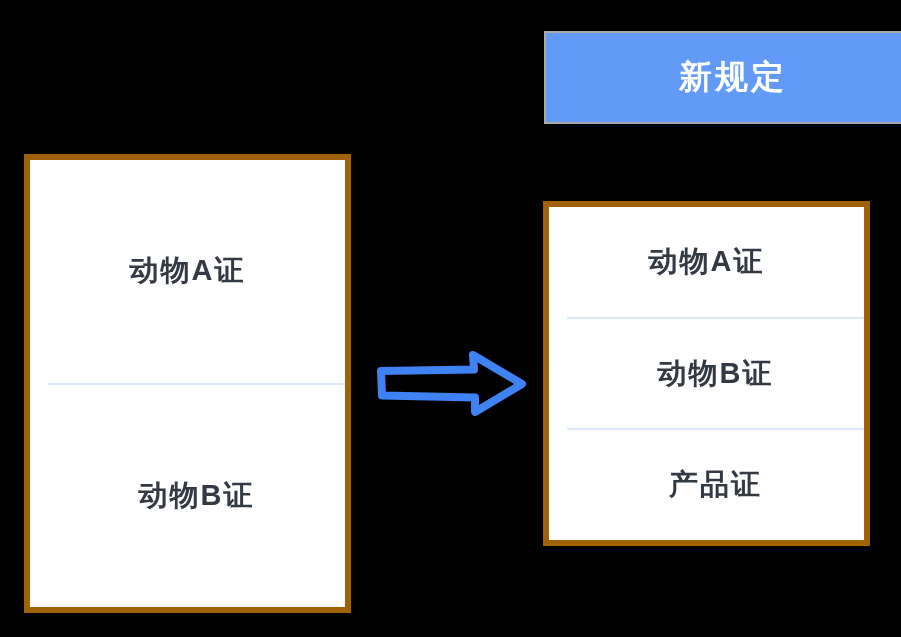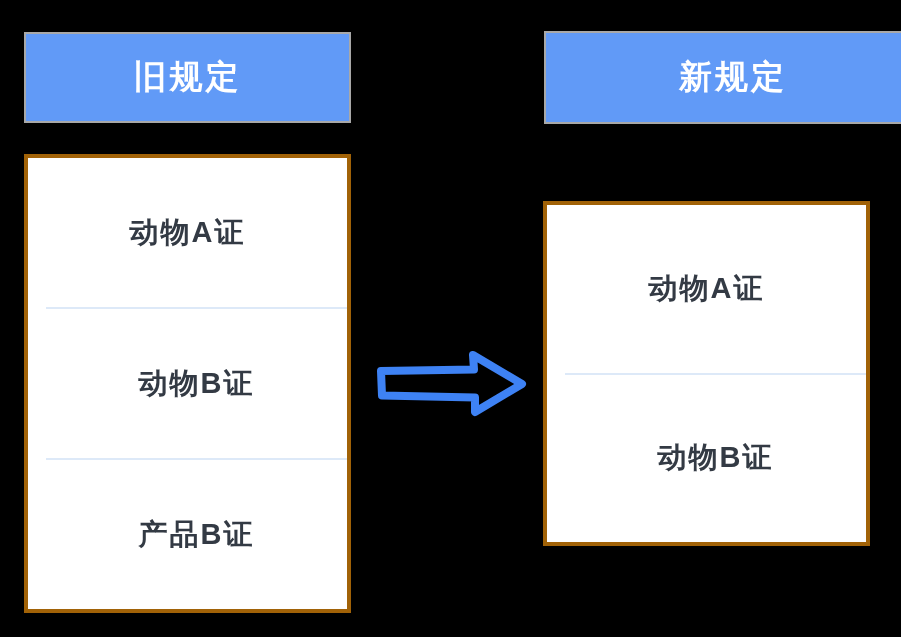--- a/index.html
+++ b/index.html
@@ -25,21 +25,21 @@
     font-weight: bold;
     letter-spacing: 3px;
     display: flex;
     align-items: center;
     justify-content: center;
   }
   .cert-list {
     position: absolute;
     box-sizing: border-box;
     background: #ffffff;
-    border: 4px solid #a16207;
+    border: 6px solid #a16207;
     display: flex;
     flex-direction: column;
   }
   .cert-row {
     flex: 1 1 0;
     display: flex;
     align-items: center;
     justify-content: center;
     color: #333a44;
     font-size: 29px;
@@ -63,34 +63,33 @@
     top: 346px;
     width: 158px;
     height: 74px;
   }
 </style>
 </head>
 <body>
 
 <div class="canvas">
 
-  <div class="col-header old-header">旧规定</div>
 
   <div class="cert-list old-list">
     <div class="cert-row">动物A证</div>
     <div class="cert-row">动物B证</div>
-    <div class="cert-row">产品B证</div>
   </div>
 
   <div class="arrow-wrap">
     <svg width="158" height="74" viewBox="0 0 158 74" xmlns="http://www.w3.org/2000/svg">
       <path d="M 9 25 L 102 23.5 L 101 9 L 150 38 L 103 66 L 103 51.5 L 10 49.5 Z" fill="none" stroke="#3e82f4" stroke-width="8" stroke-linejoin="round" stroke-linecap="round"></path>
     </svg>
   </div>
 
   <div class="col-header new-header">新规定</div>
 
   <div class="cert-list new-list">
     <div class="cert-row">动物A证</div>
     <div class="cert-row">动物B证</div>
+    <div class="cert-row">产品证</div>
   </div>
 
 </div>
 
 </body></html>

